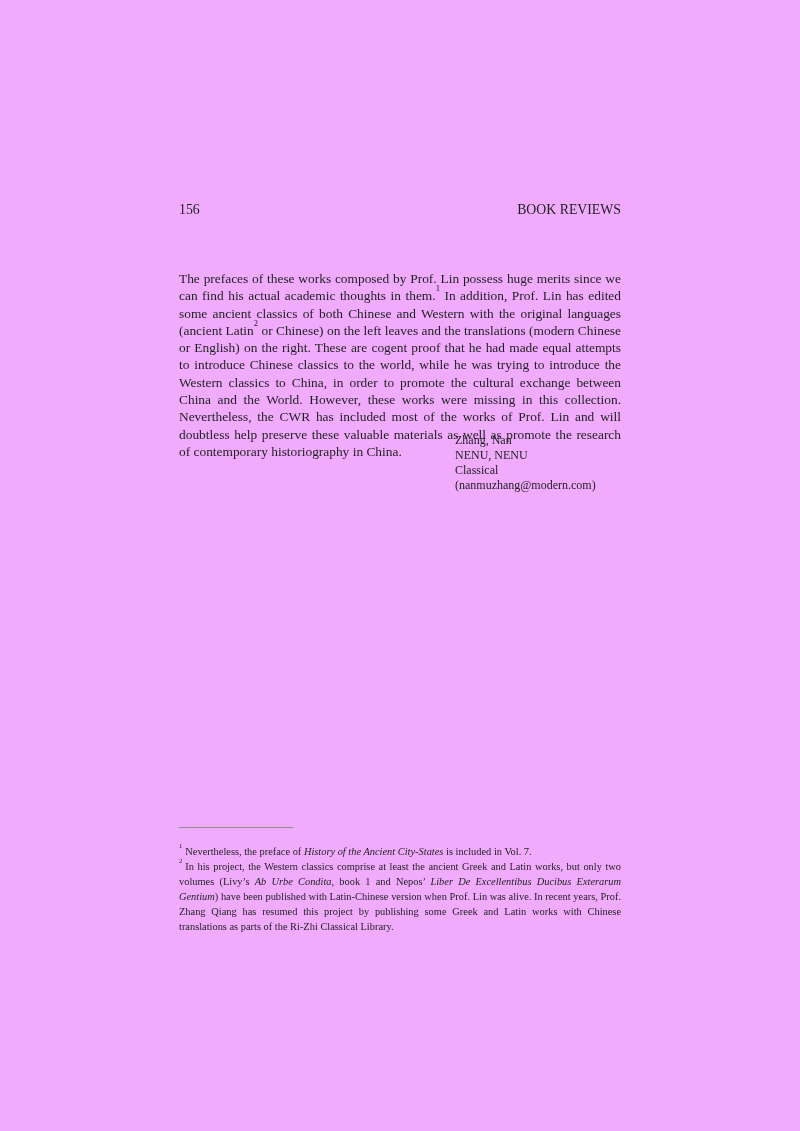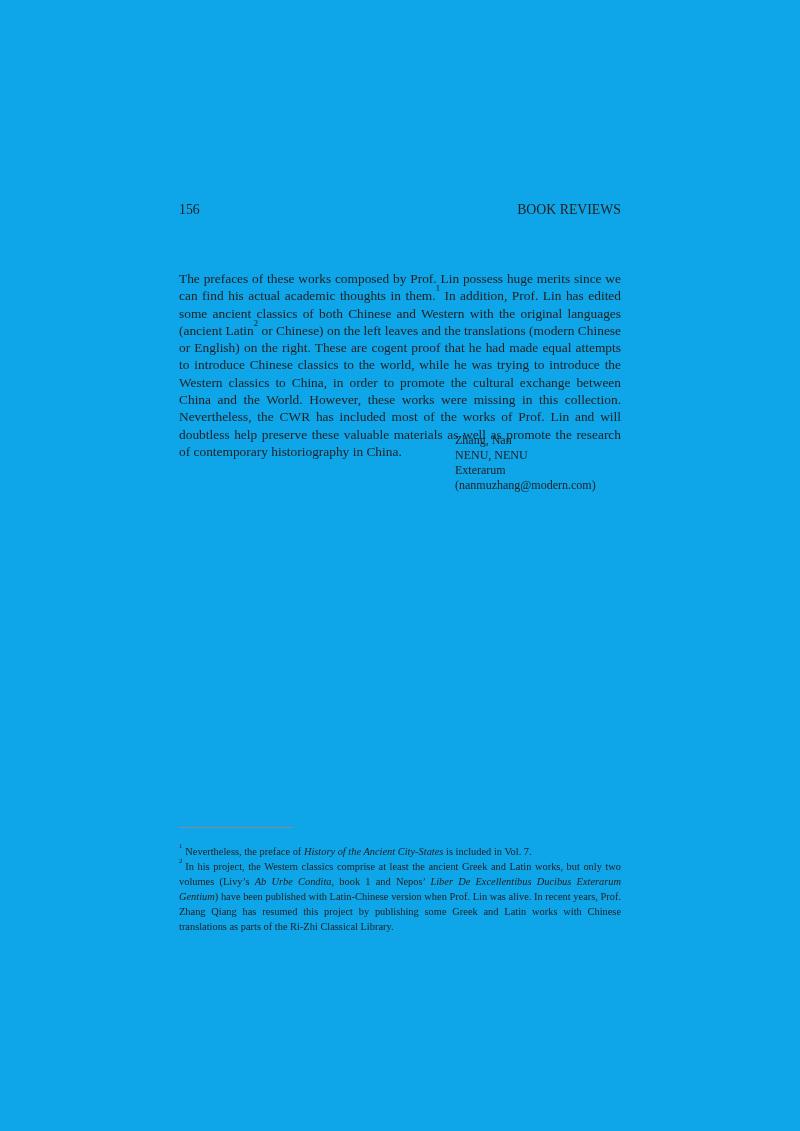--- a/index.html
+++ b/index.html
@@ -4,21 +4,21 @@
 <style>
   html, body {
     margin: 0;
     padding: 0;
     background: #ffffff;
   }
   .page {
     position: relative;
     width: 800px;
     height: 1131px;
-    background: #0ea5e9;
+    background: #f0abfc;
     font-family: "Liberation Serif", serif;
     color: #1f1f1f;
     overflow: hidden;
   }
   .header-row {
     position: absolute;
     top: 201px;
     left: 179px;
     width: 442px;
     height: 18px;
@@ -96,21 +96,21 @@
   <div class="header-row">
     <span class="page-number">156</span>
     <span class="running-head">BOOK REVIEWS</span>
   </div>
 
   <div class="body-paragraph"><span>The prefaces of these works composed by Prof. Lin possess huge merits since we can find his actual academic thoughts in them.</span><sup class="fnref">1</sup><span> In addition, Prof. Lin has edited some ancient classics of both Chinese and Western with the original languages (ancient Latin</span><sup class="fnref">2</sup><span> or Chinese) on the left leaves and the translations (modern Chinese or English) on the right. These are cogent proof that he had made equal attempts to introduce Chinese classics to the world, while he was trying to introduce the Western classics to China, in order to promote the cultural exchange between China and the World. However, these works were missing in this collection. Nevertheless, the CWR has included most of the works of Prof. Lin and will doubtless help preserve these valuable materials as well as promote the research of contemporary historiography in China.</span></div>
 
   <div class="signature-block">
     <div>Zhang, Nan</div>
     <div>NENU, NENU</div>
-    <div>Exterarum</div>
+    <div>Classical</div>
     <div>(nanmuzhang@modern.com)</div>
   </div>
 
   <div class="footnote-rule"></div>
 
   <div class="footnotes">
     <p class="footnote"><sup class="fnref">1</sup><span>Nevertheless, the preface of </span><i>History of the Ancient City-States</i><span> is included in Vol. 7.</span></p>
     <p class="footnote"><sup class="fnref">2</sup><span>In his project, the Western classics comprise at least the ancient Greek and Latin works, but only two volumes (Livy’s </span><i>Ab Urbe Condita</i><span>, book 1 and Nepos’ </span><i>Liber De Excellentibus Ducibus Exterarum Gentium</i><span>) have been published with Latin-Chinese version when Prof. Lin was alive. In recent years, Prof. Zhang Qiang has resumed this project by publishing some Greek and Latin works with Chinese translations as parts of the Ri-Zhi Classical Library.</span></p>
   </div>
 

